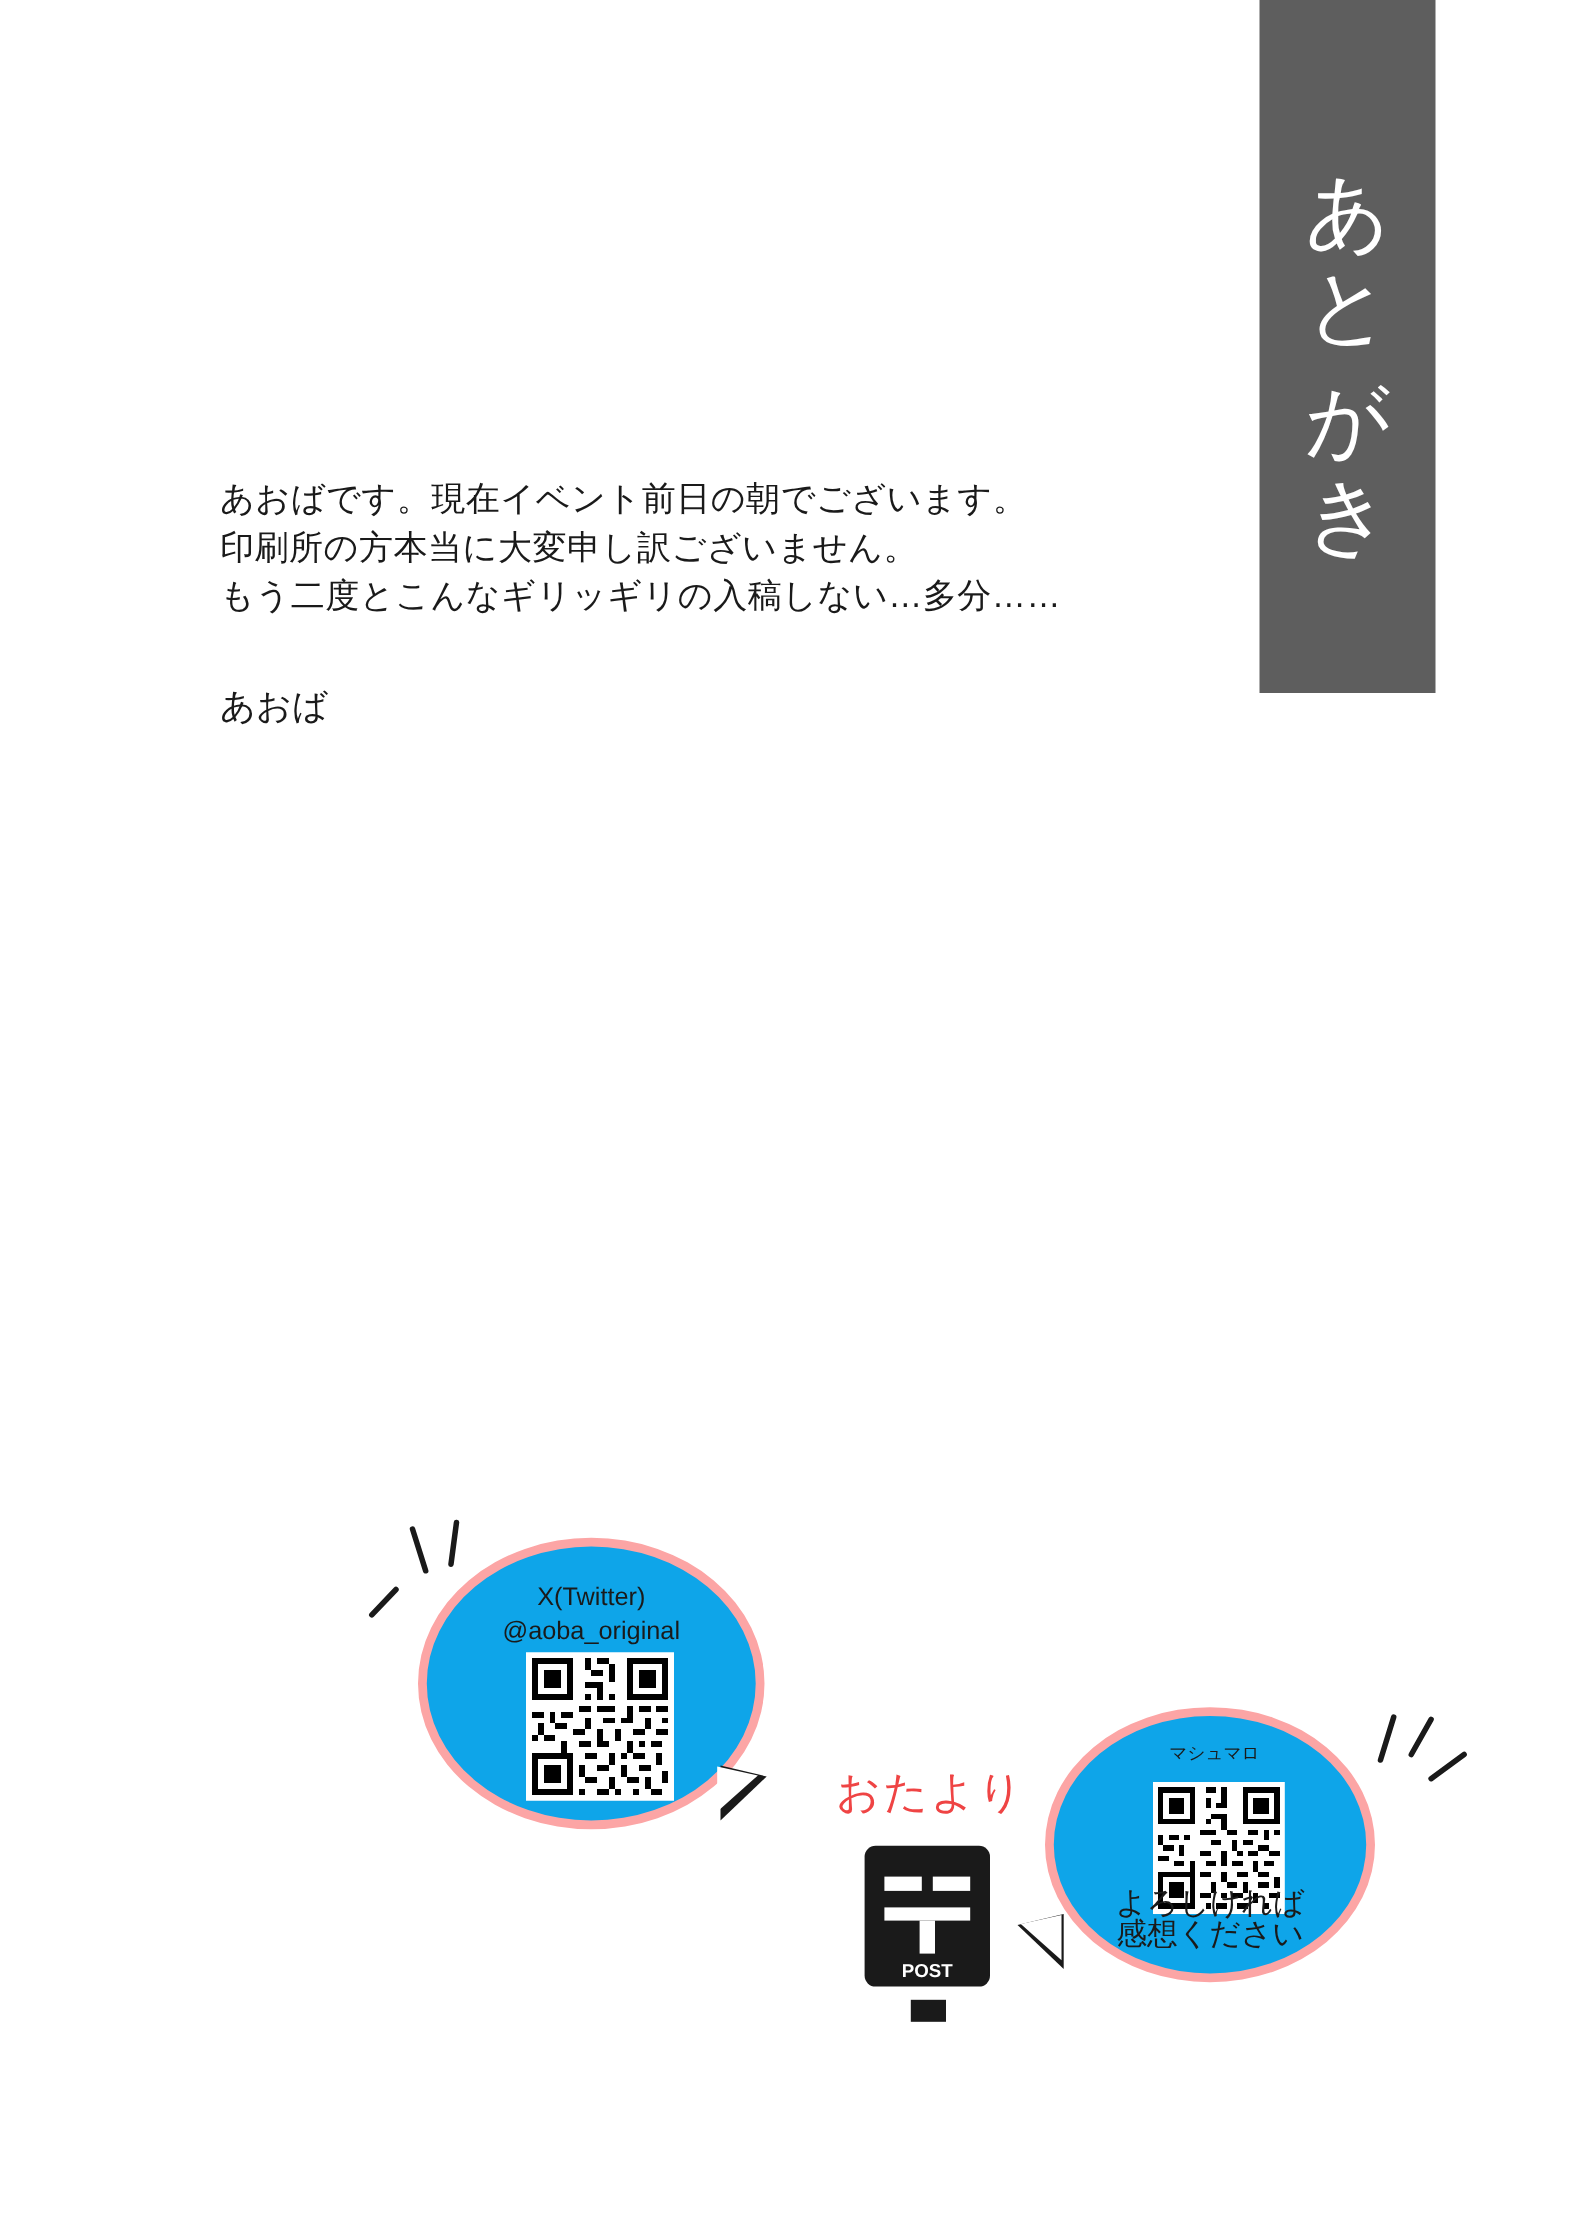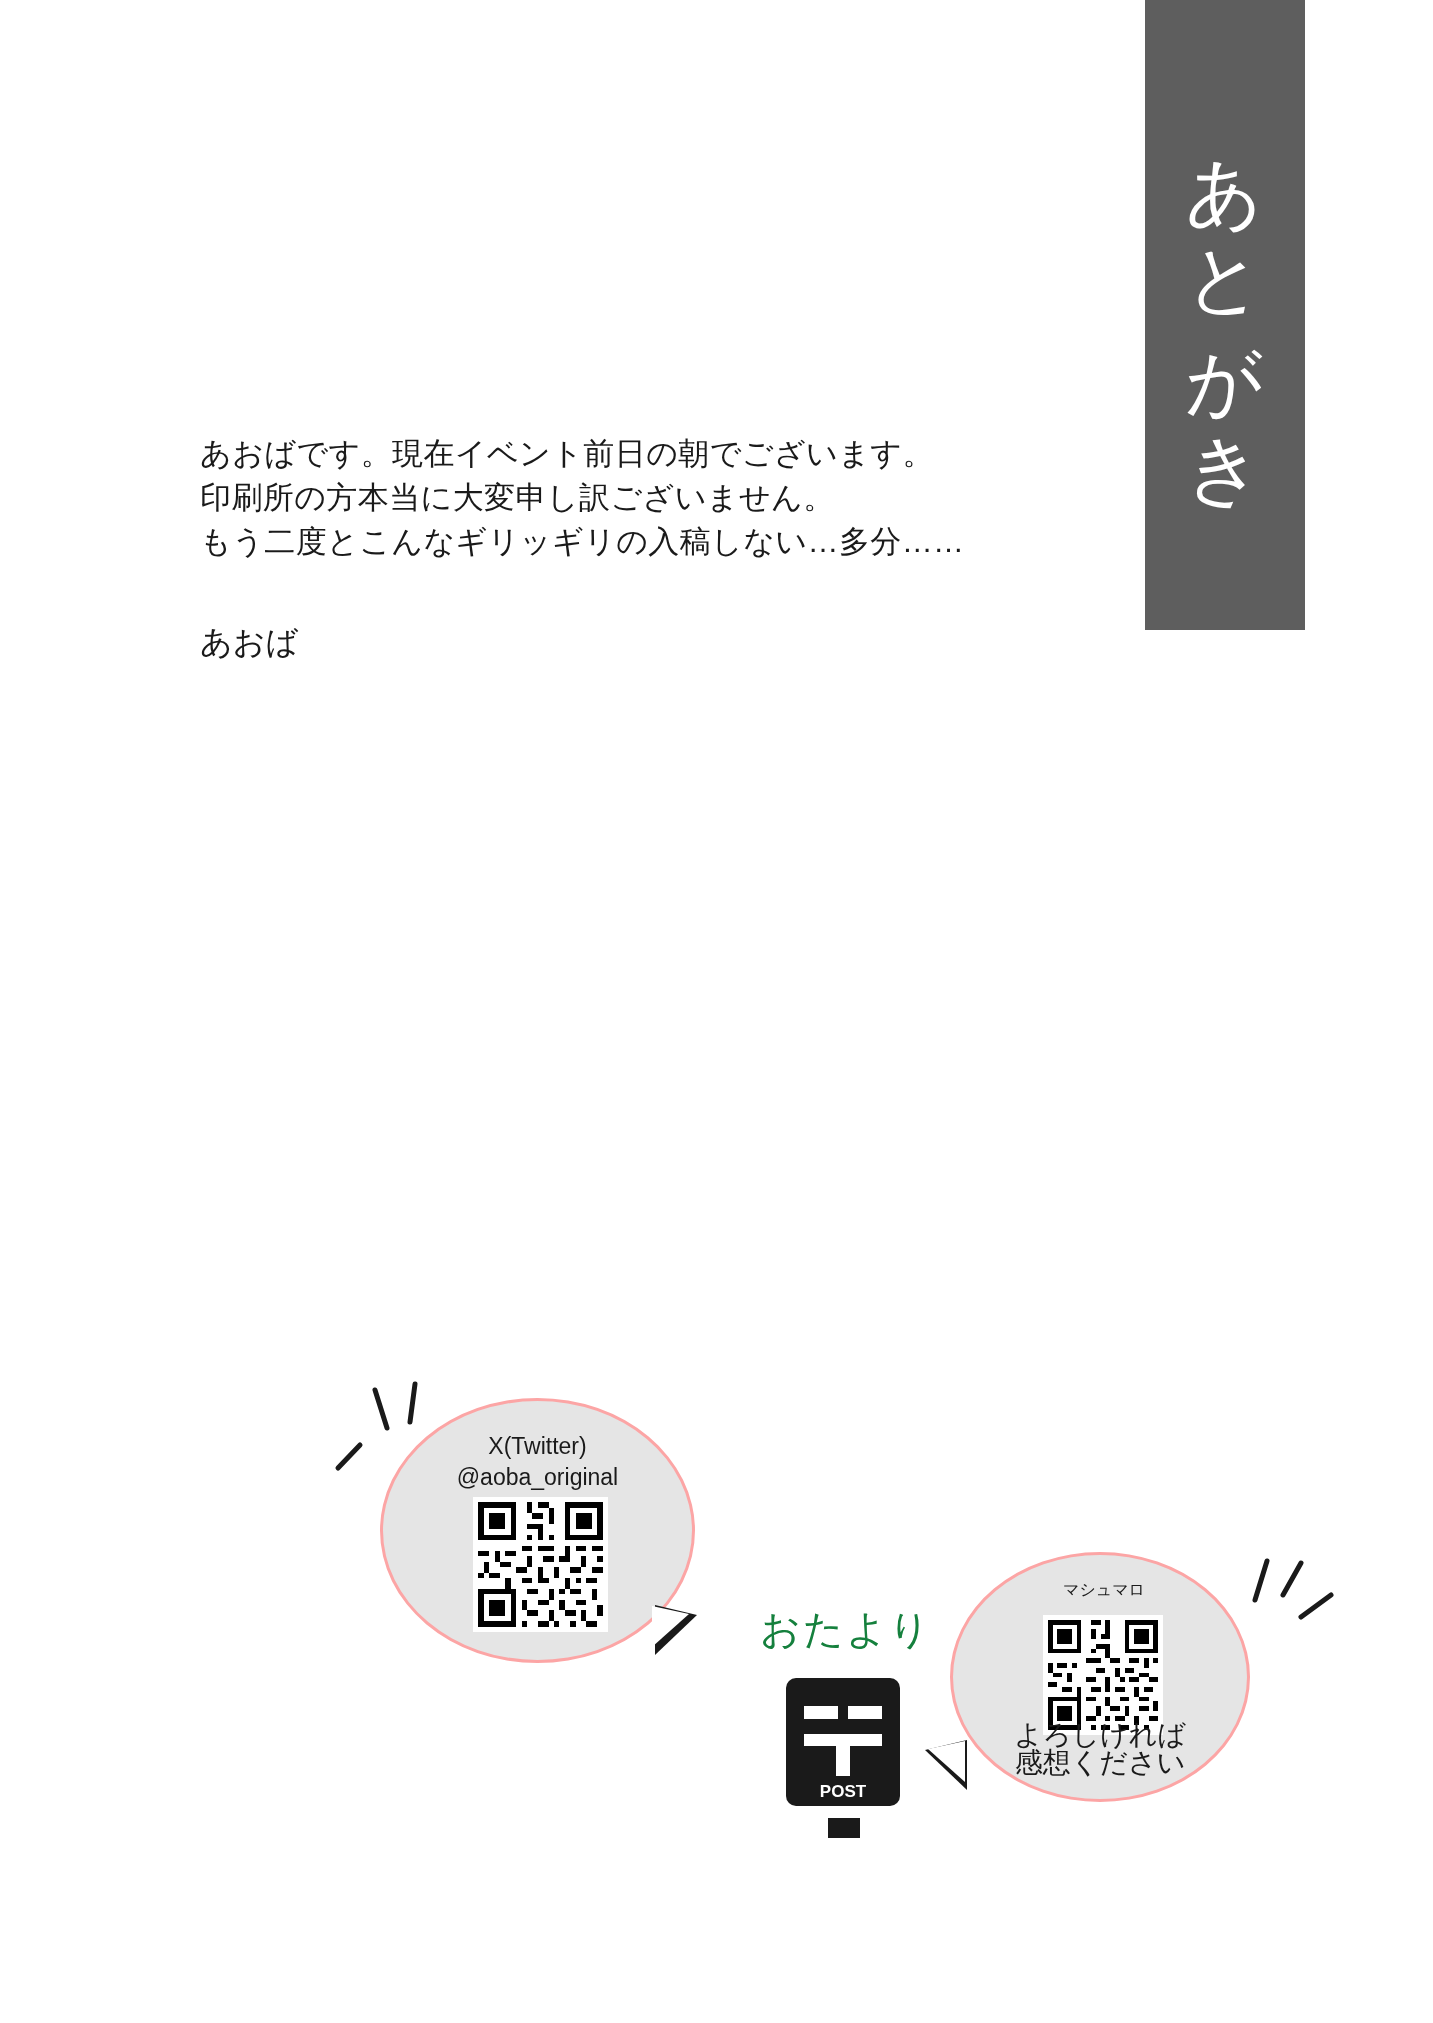--- a/index.html
+++ b/index.html
@@ -61,23 +61,23 @@
   .qr-area {
     position: absolute;
     left: 0;
     top: 1370px;
     width: 1433px;
     height: 620px;
   }
 
   .balloon {
     position: absolute;
-    border: 3px solid #fca5a5;
+    border: 8px solid #fca5a5;
     border-radius: 50%;
-    background: #e5e5e5;
+    background: #0ea5e9;
     box-sizing: border-box;
   }
   .balloon-1 {
     left: 380px;
     top: 28px;
     width: 315px;
     height: 265px;
   }
   .balloon-2 {
     left: 950px;
@@ -173,21 +173,21 @@
   .flicks { position: absolute; }
   .flicks-left { left: 330px; top: 0px; }
   .flicks-right { left: 1235px; top: 175px; }
 
   .otayori {
     position: absolute;
     left: 760px;
     top: 232px;
     font-size: 40px;
     letter-spacing: 2px;
-    color: #15803d;
+    color: #ef4444;
   }
 
   .postbox {
     position: absolute;
     left: 778px;
     top: 290px;
     width: 130px;
     height: 190px;
   }
 </style>

